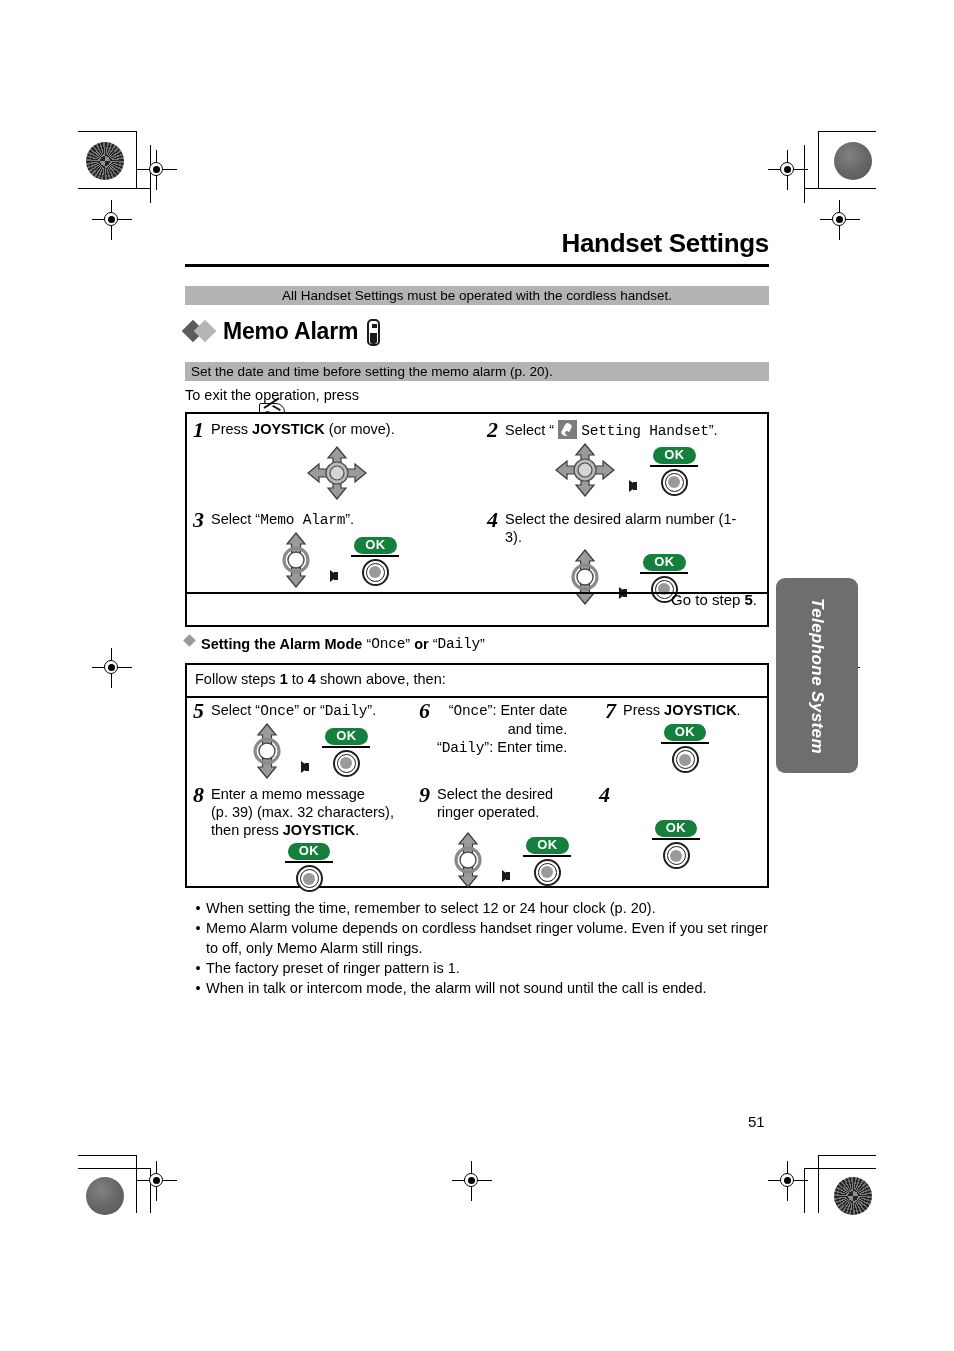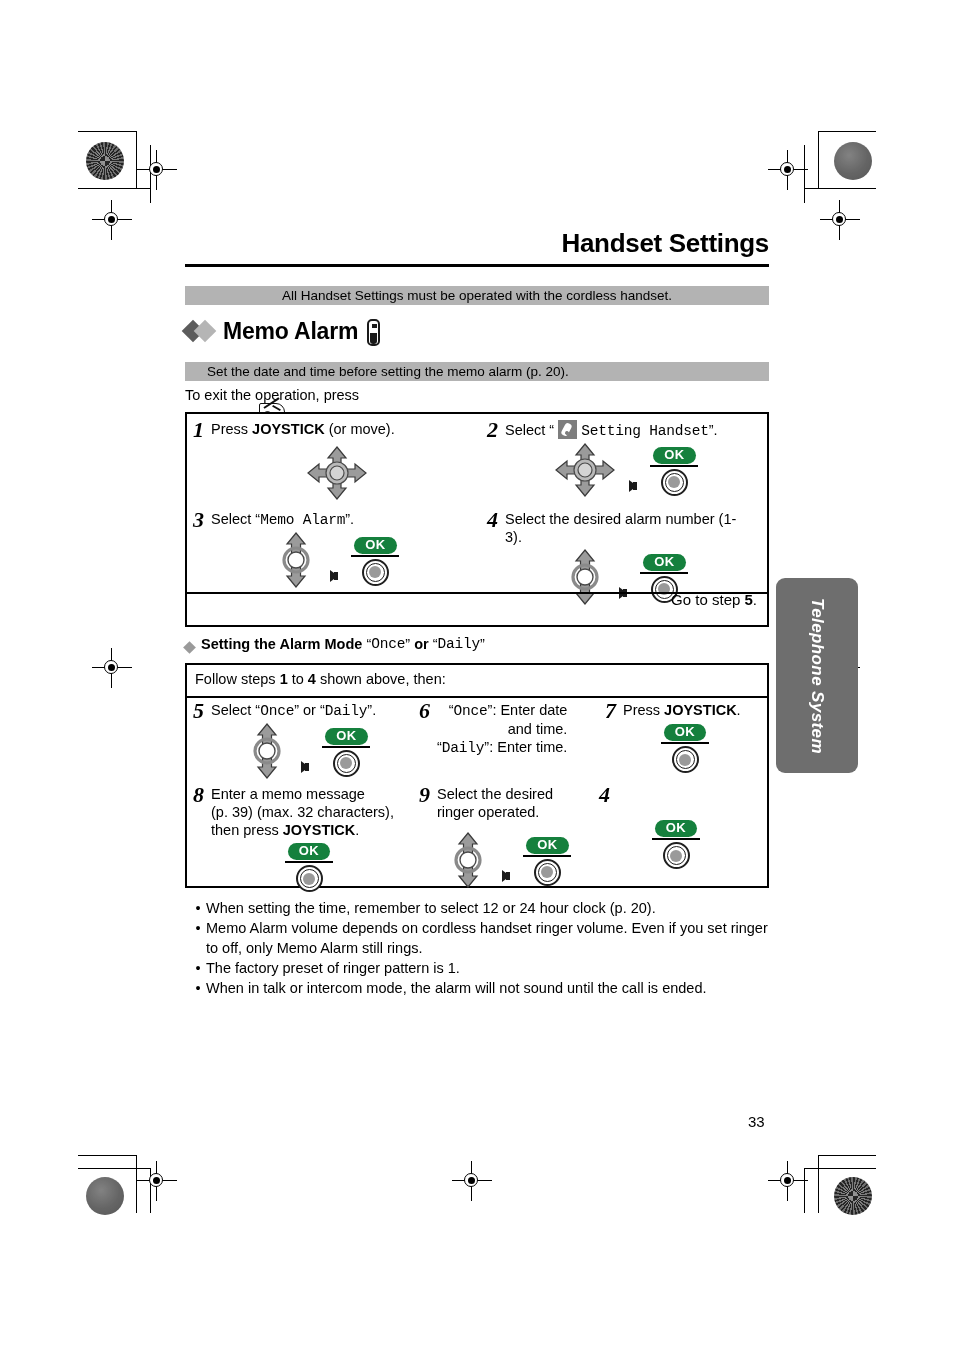--- a/index.html
+++ b/index.html
@@ -49,21 +49,21 @@
   #title-rule {
     position:absolute; left:185px; top:264px; width:584px; height:3px; background:#000;
   }
 
   .gray-banner {
     position:absolute; background:#b3b3b3;
     font-size:13.5px; line-height:19px; color:#000;
     box-sizing:border-box;
   }
   #banner-all { left:185px; top:286px; width:584px; height:19px; text-align:center; }
-  #banner-set { left:185px; top:362px; width:584px; height:19px; padding-left:22px; }
+  #banner-set { left:185px; top:362px; width:584px; height:19px; padding-left:6px; }
 
   
   #memo-head { position:absolute; left:185px; top:314px; height:34px; display:flex; align-items:center; }
   .diamond { width:16px; height:16px; transform:rotate(45deg); display:inline-block; }
   .d1 { background:#5c5c5c; margin-right:-4px; }
   .d2 { background:#b5b5b5; }
   #memo-head .mh-text { font-size:23px; font-weight:bold; margin-left:10px; letter-spacing:-0.2px;}
   .handset-icon {
     width:13px; height:27px; margin-left:9px; margin-top:2px;
     border:2px solid #1a1a1a; border-radius:5px; background:#fff; position:relative;
@@ -142,21 +142,21 @@
     position:relative; top:18px;
   }
   .arrowsep::before{
     content:""; position:absolute; left:-4px; top:-4px; width:4px; height:8px; background:#1a1a1a;
   }
 
   .goto { position:absolute; right:10px; bottom:17px; font-size:15px; }
   .goto b { font-weight:bold; }
 
   
-  #subhead { position:absolute; left:185px; top:636px; font-size:14.5px; font-weight:bold; display:flex; align-items:flex-end;}
+  #subhead { position:absolute; left:185px; top:636px; font-size:14.5px; font-weight:bold; display:flex; align-items:flex-start;}
   .sdiamond { width:9px; height:9px; background:#9a9a9a; transform:rotate(45deg); margin-right:7px; }
 
   #follow { position:absolute; left:8px; top:6px; font-size:14.5px; }
   #follow b { font-weight:bold; }
 
   
   .sh-icon {
     display:inline-block; width:19px; height:19px; background:#7d7d7d; position:relative;
     vertical-align:-4px; margin:0 4px;
   }
@@ -543,13 +543,13 @@
   <div class="nrow">
       <span class="bul">•</span>
       <span>When in talk or intercom mode, the alarm will not sound until the call is ended.</span>
     </div>
 </div>
 
 <div id="sidetab">
   <span class="lbl">Telephone System</span>
 </div>
 
-<div id="pagenum">33</div>
+<div id="pagenum">51</div>
 
 </body></html>

